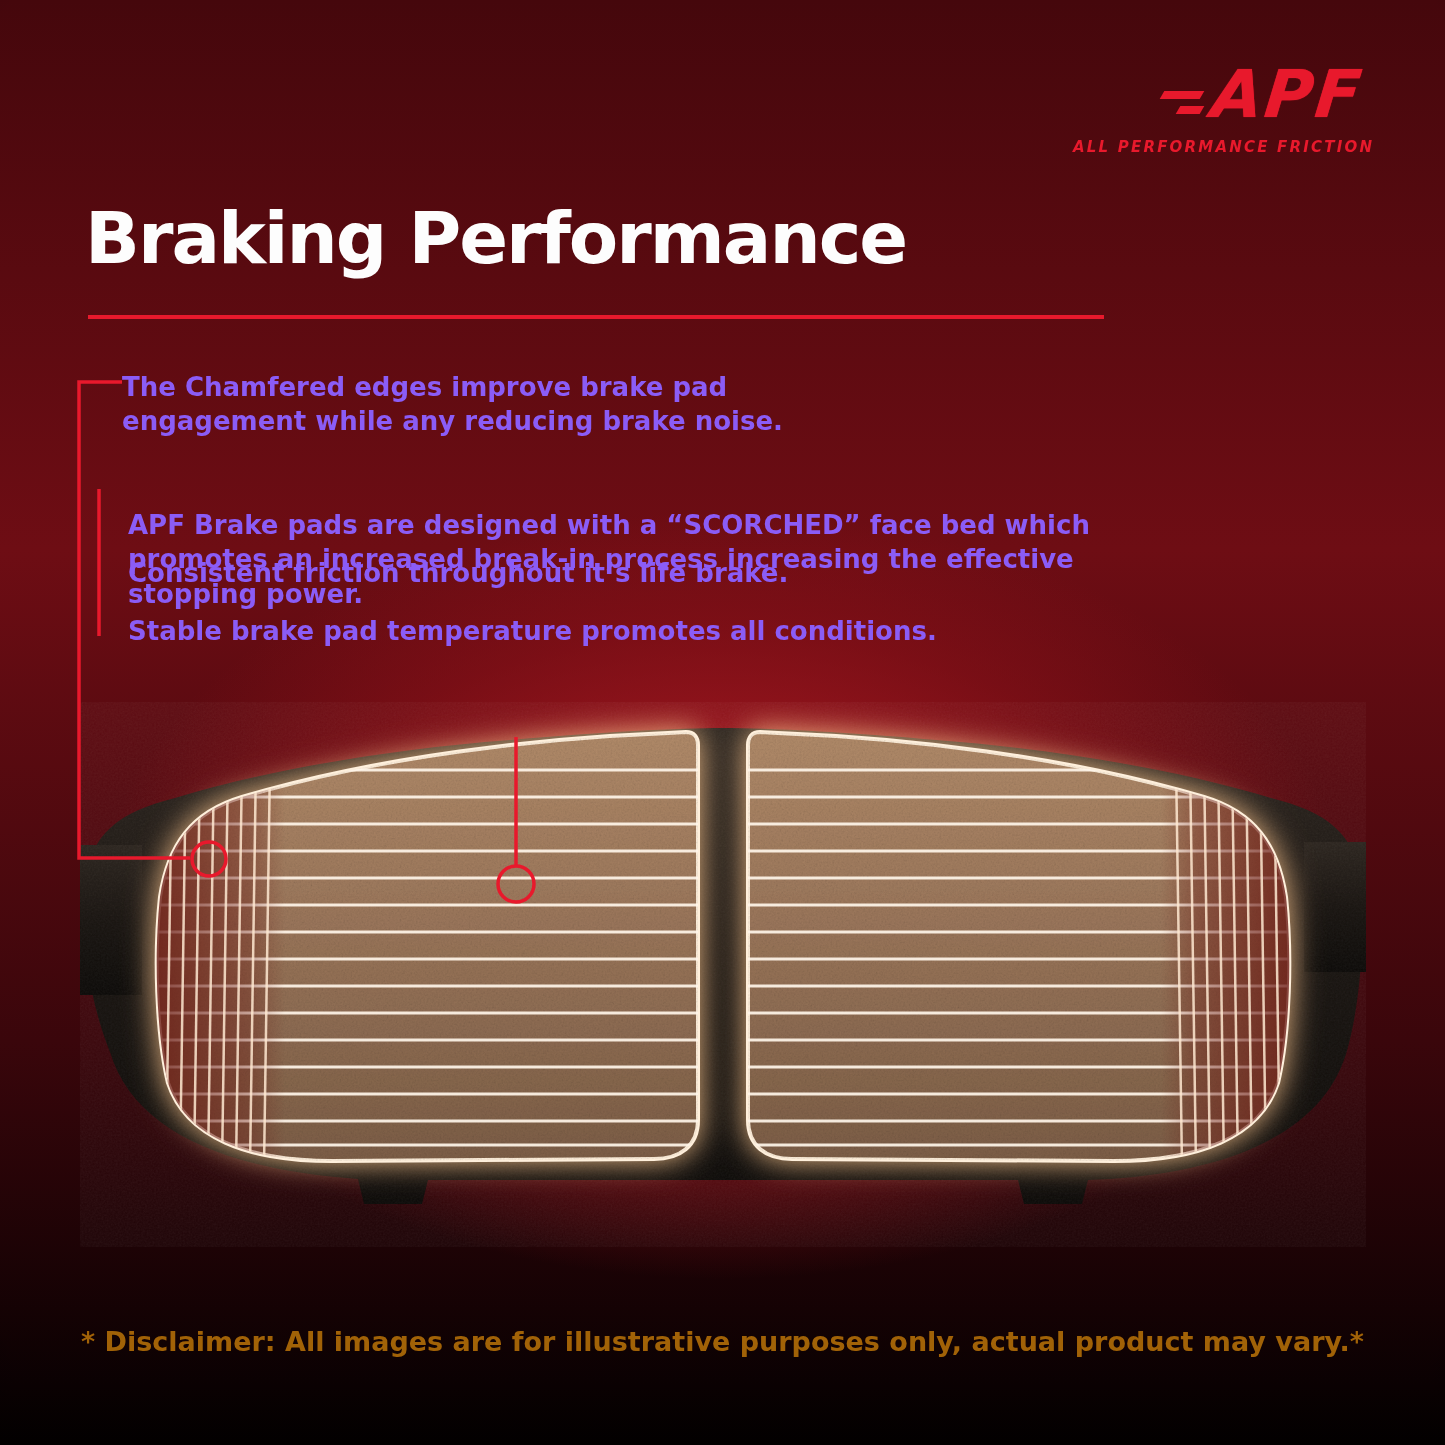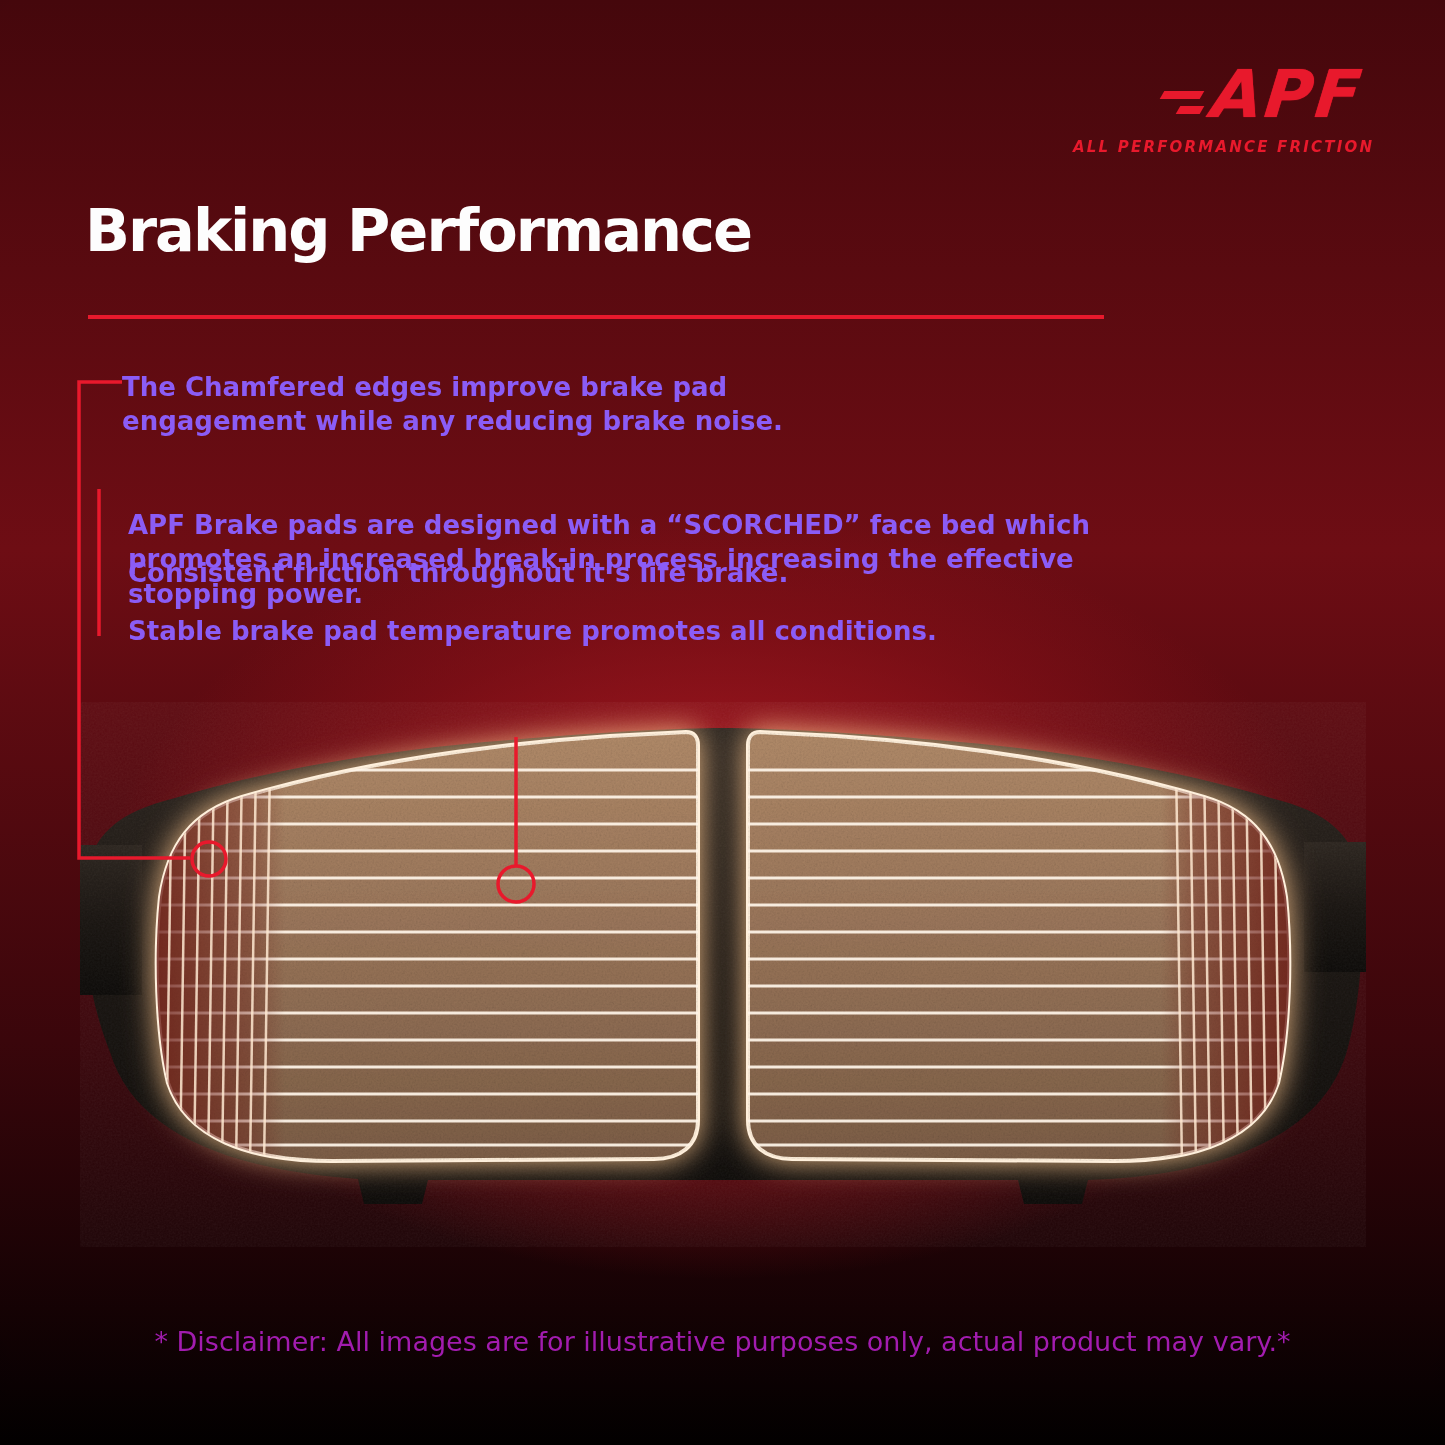--- a/index.html
+++ b/index.html
@@ -27,21 +27,21 @@
     text-shadow:0 0 1px #e8192c;
   }
   .logo-tagline {
     margin-top:10px; font-size:15px; font-weight:700; font-style:italic;
     color:#e8192c; letter-spacing:2.2px; white-space:nowrap;
   }
 
   
   .title {
     position:absolute; left:85px; top:196px;
-    font-size:59px; font-weight:800; letter-spacing:-2px;
+    font-size:72px; font-weight:800; letter-spacing:-2px;
     color:#fdfdfd; white-space:nowrap;
   }
   .title-underline {
     position:absolute; left:88px; top:315px; width:1016px; height:4px;
     background:#e8192c;
   }
 
   
   .feature { position:absolute; font-weight:700; font-size:26px; line-height:1.32; color:#8b5cf6; }
   .f1 { left:122px; top:370px; width:790px; }
@@ -51,21 +51,21 @@
 
   
   .pad-svg { position:absolute; left:80px; top:702px; width:1286px; height:545px; }
 
   
   .callouts { position:absolute; left:0; top:0; width:1445px; height:1445px; pointer-events:none; }
 
   
   .disclaimer {
     position:absolute; left:0; top:1326px; width:1445px;
-    text-align:center; font-size:27px; font-weight:400; color:#a21caf;
+    text-align:center; font-size:27px; font-weight:700; color:#a16207;
   }
 </style>
 </head>
 <body>
 
 <div class="logo">
   <div class="logo-row">
     <span class="speed-lines">
         <i></i>
         <i></i>

